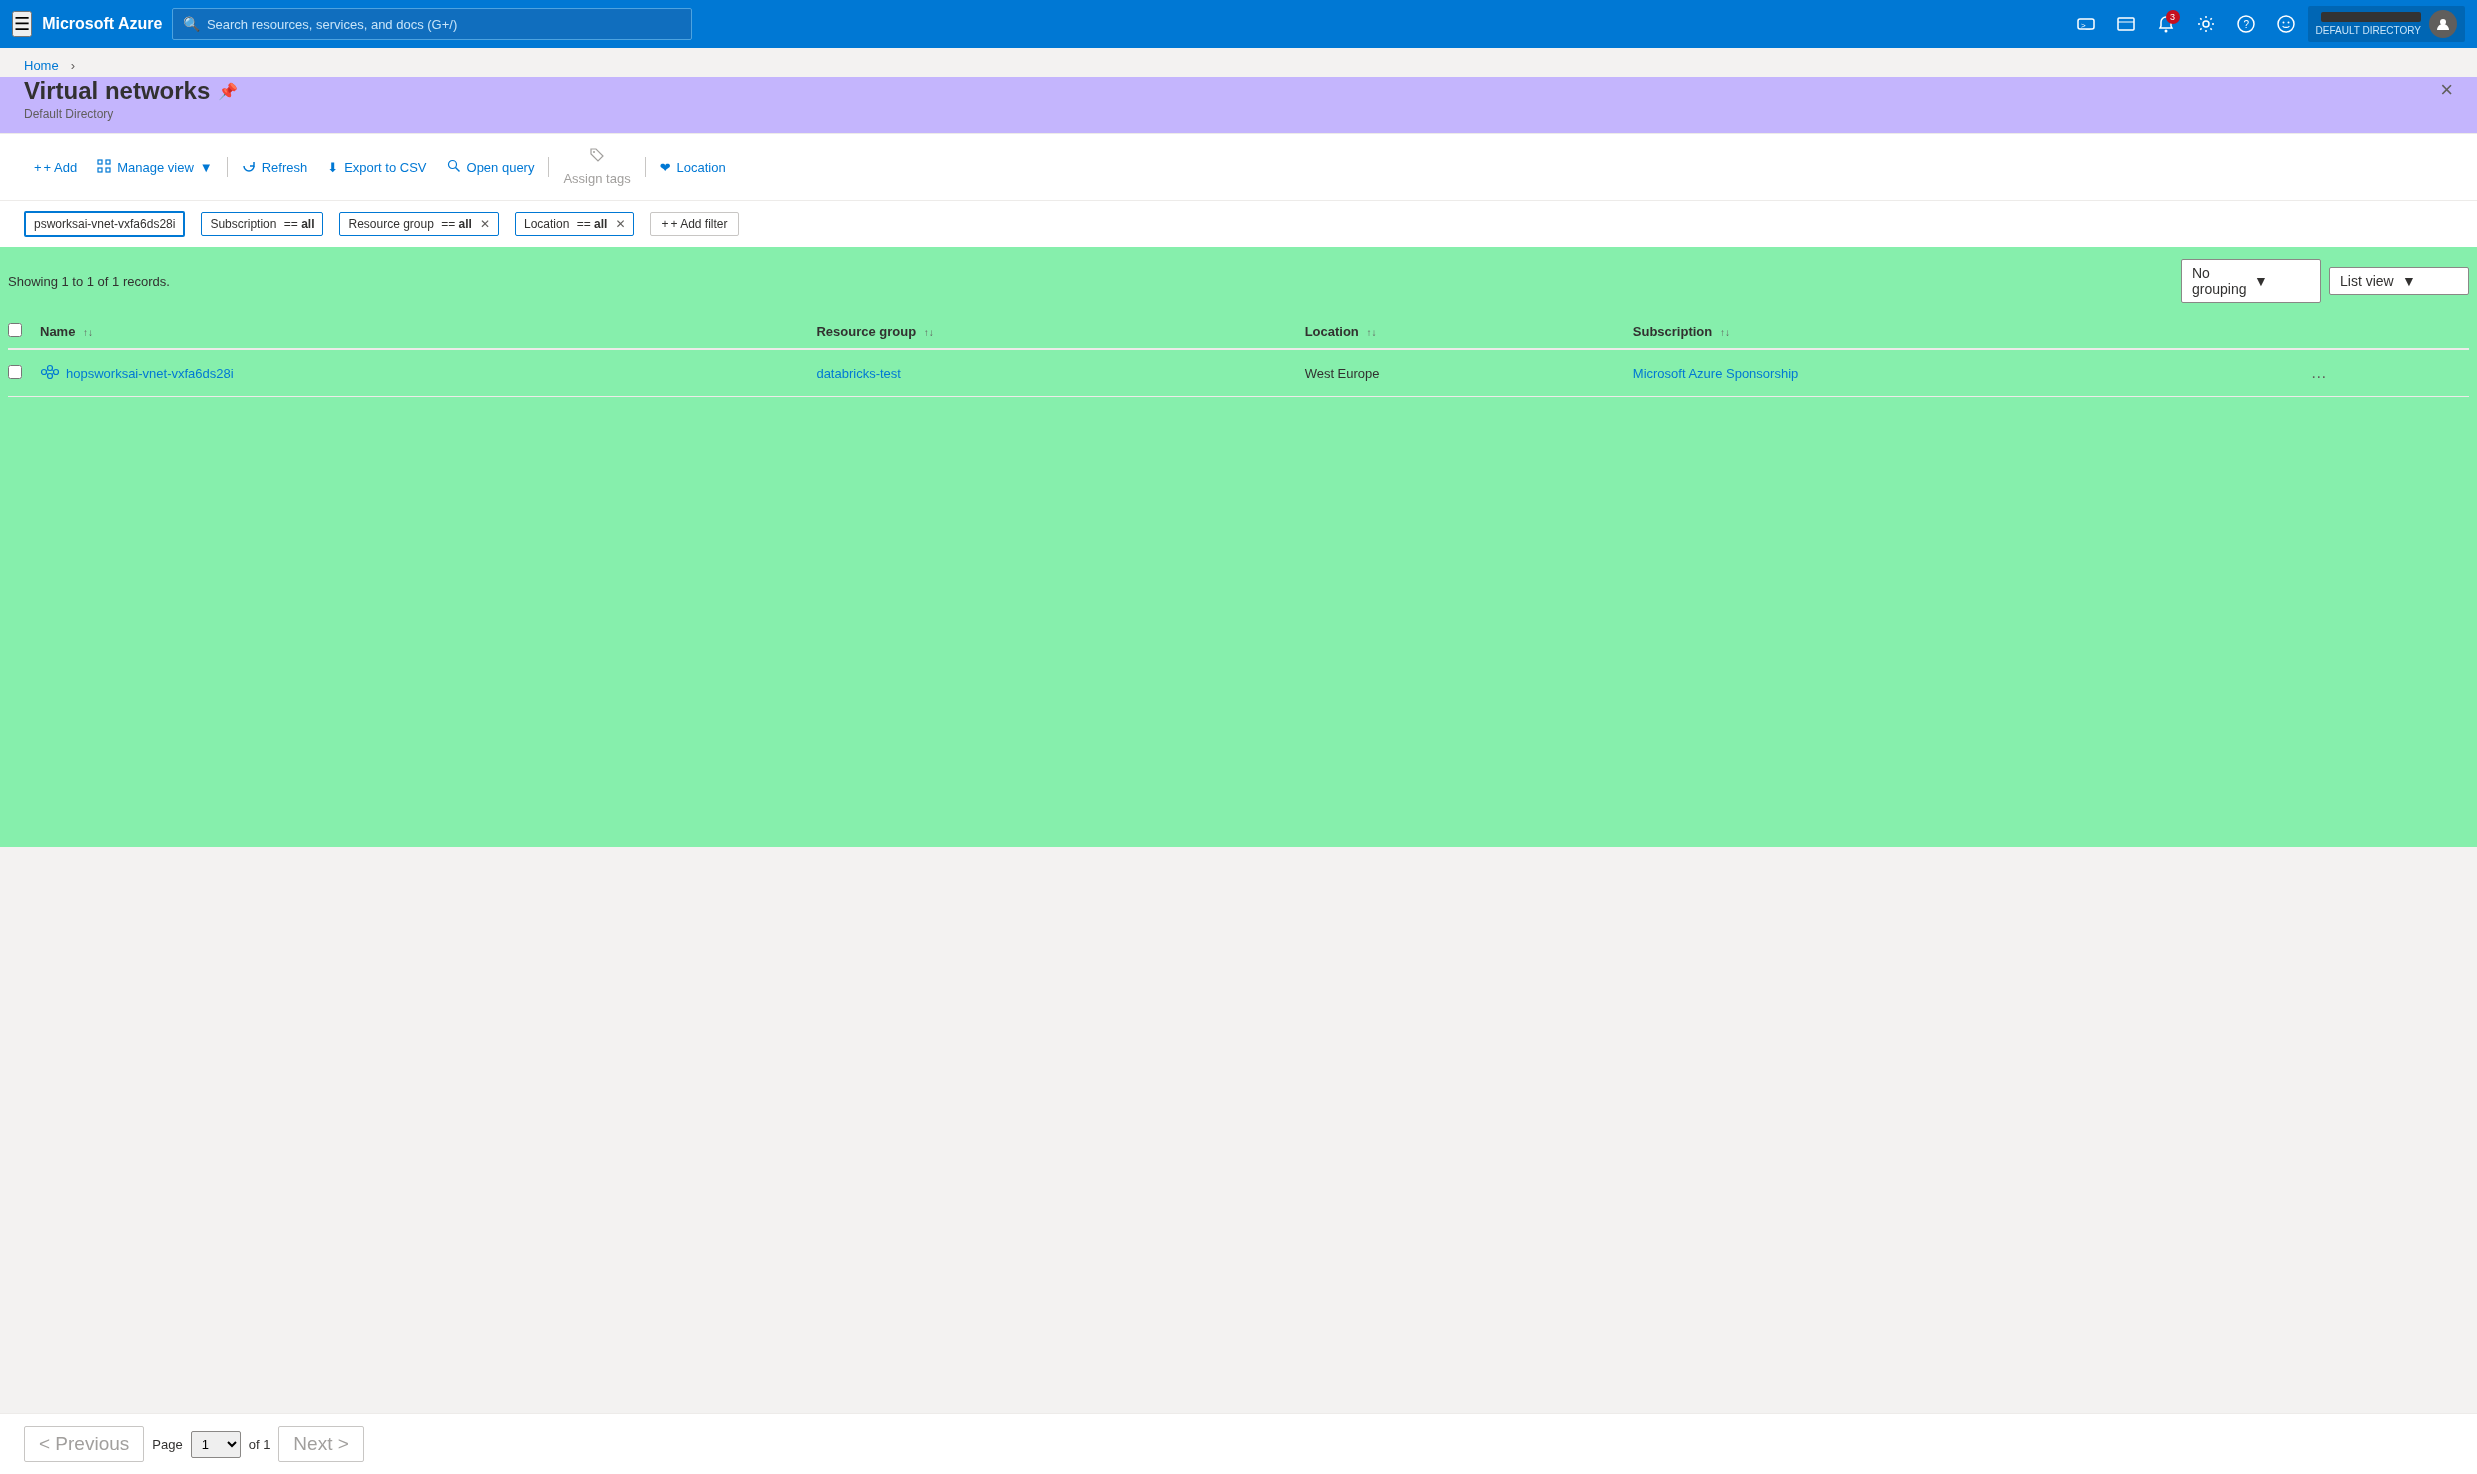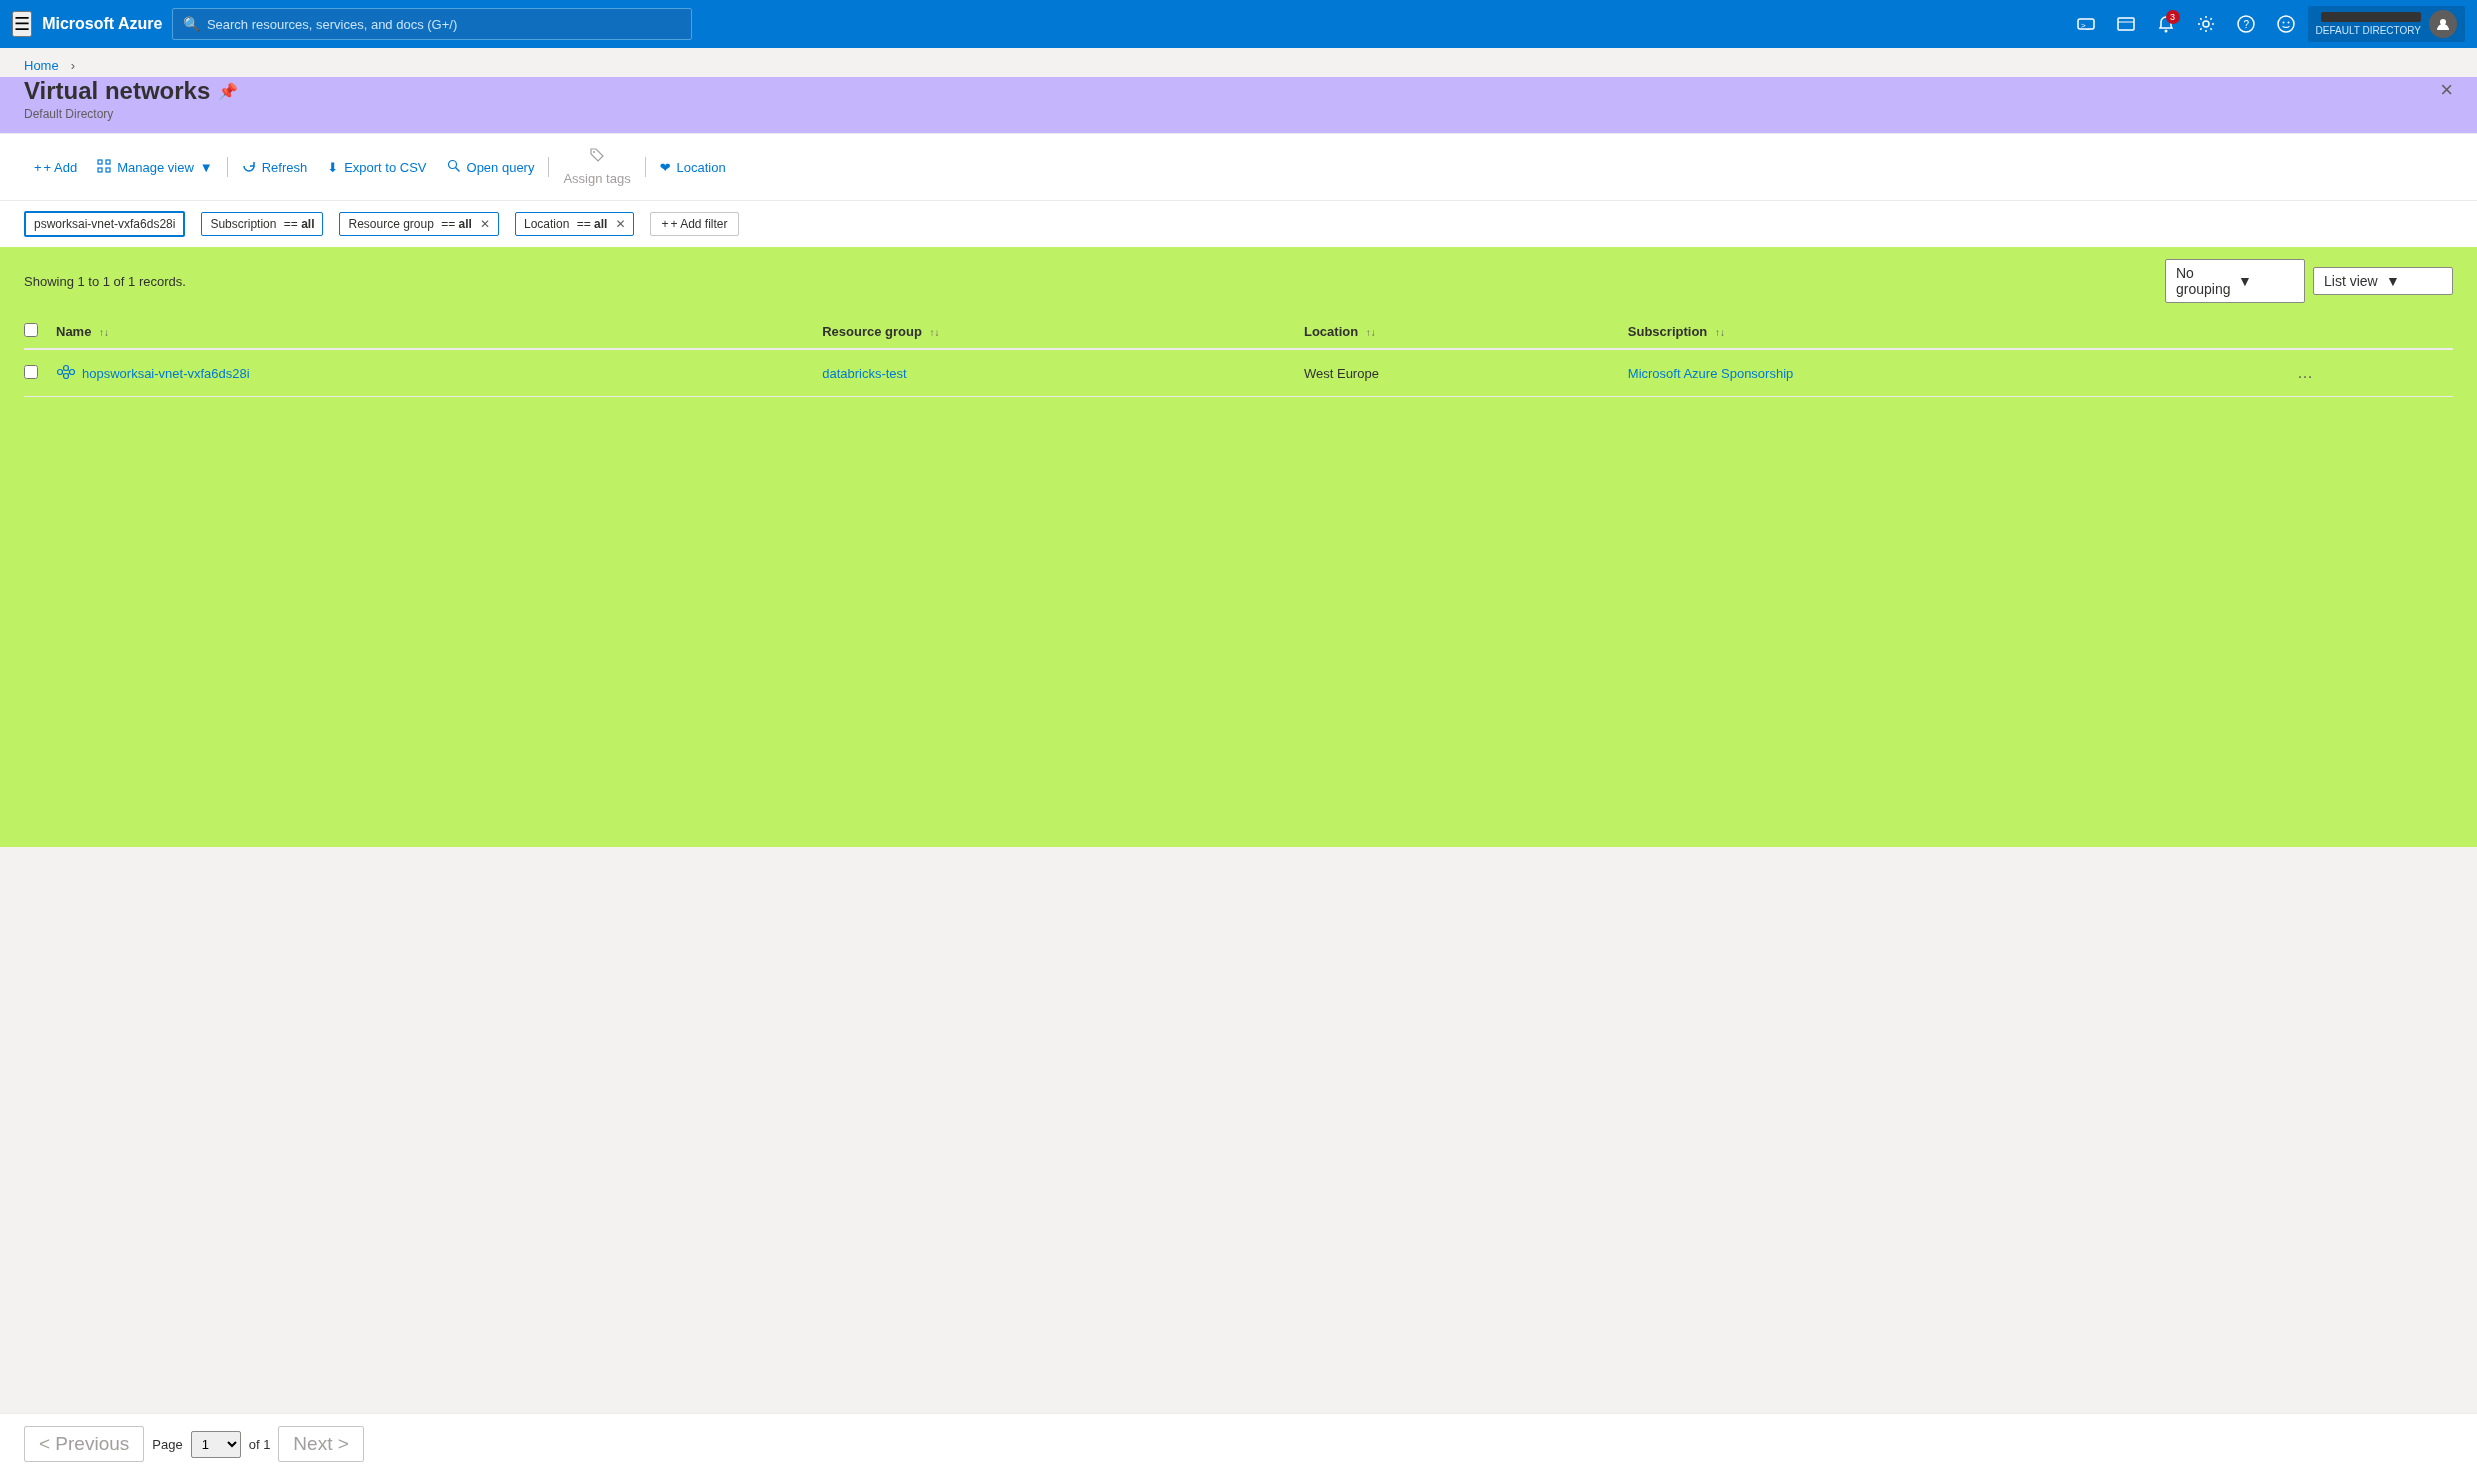--- a/index.html
+++ b/index.html
@@ -91,21 +91,21 @@
     }
     .filter-chip.active-text { border: 2px solid #0078d4; font-weight: 500; }
     .filter-chip .close-x { color: #605e5c; cursor: pointer; margin-left: 4px; }
     .add-filter-btn {
       display: flex; align-items: center; gap: 4px;
       border: 1px solid #c8c6c4; border-radius: 2px;
       padding: 4px 10px; font-size: 12px; background: white; cursor: pointer; color: #323130;
     }
 
     
-    .content-area { background: #bef264; padding: 12px 24px; min-height: 600px; }
+    .content-area { background: #86efac; padding: 12px 8px; min-height: 600px; }
 
     
     .records-bar {
       display: flex; align-items: center; justify-content: space-between;
       margin-bottom: 12px;
     }
     .records-text { font-size: 13px; color: #323130; }
     .view-controls { display: flex; align-items: center; gap: 8px; }
     .dropdown-select {
       display: flex; align-items: center; gap: 6px;

